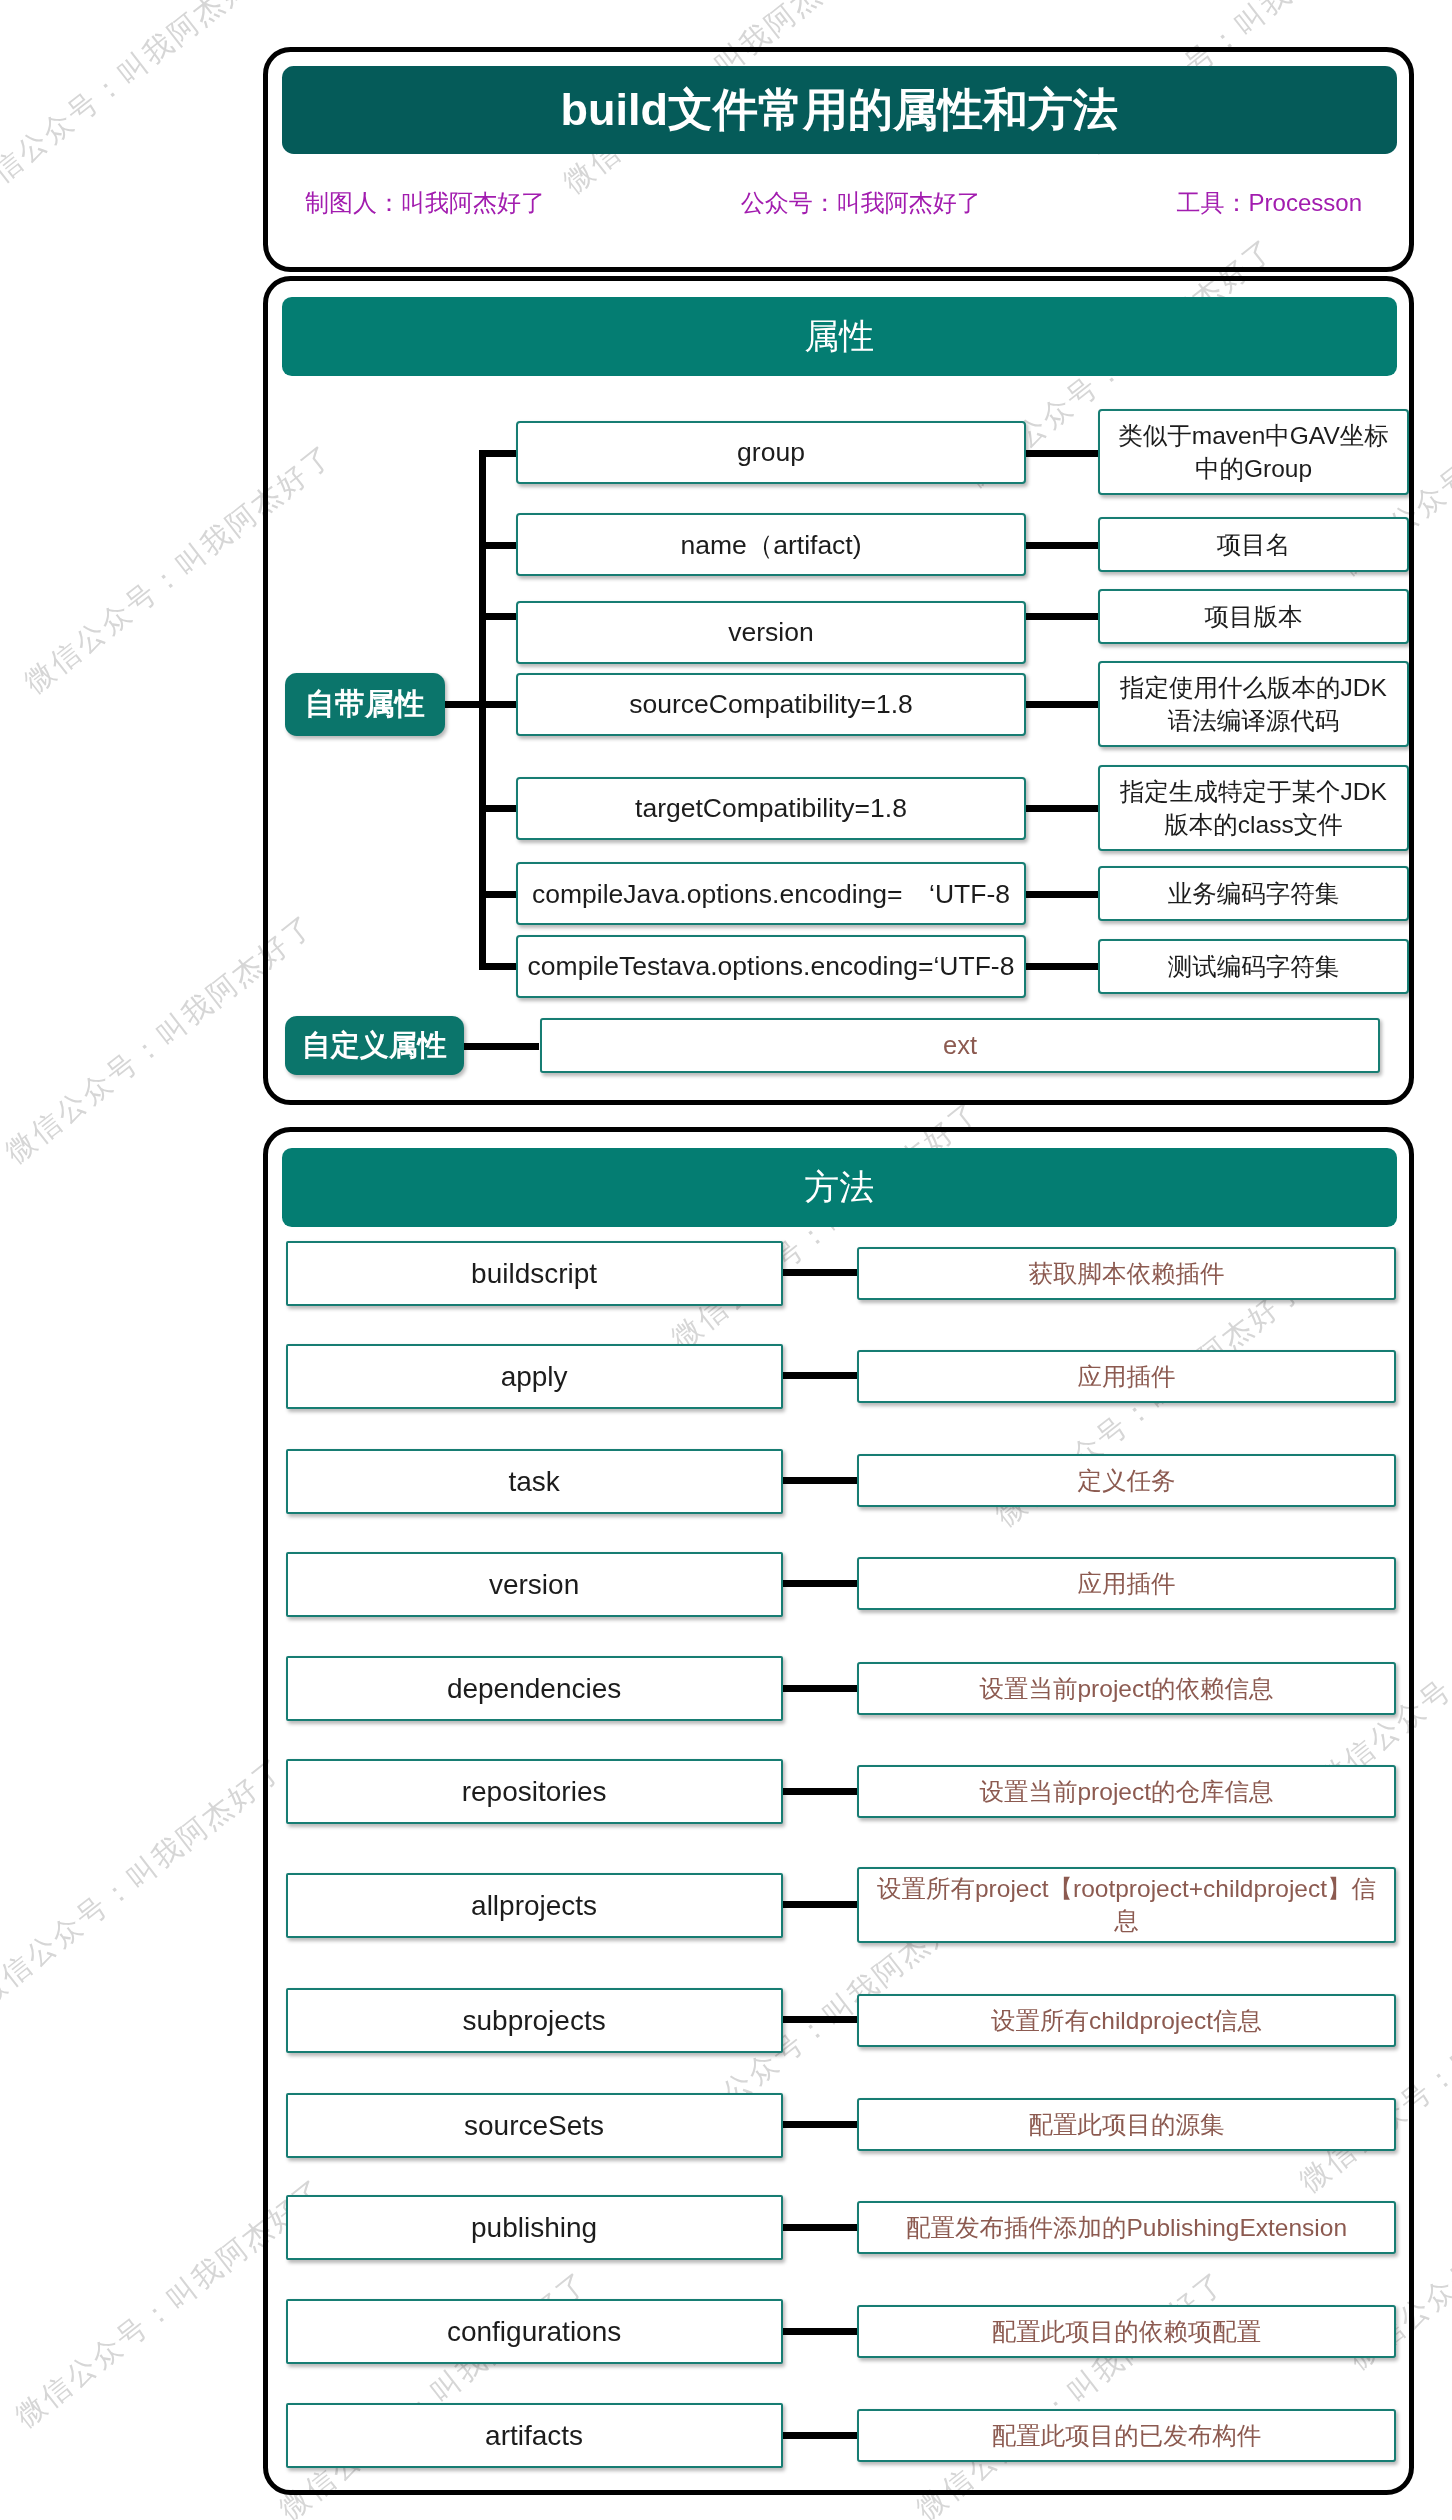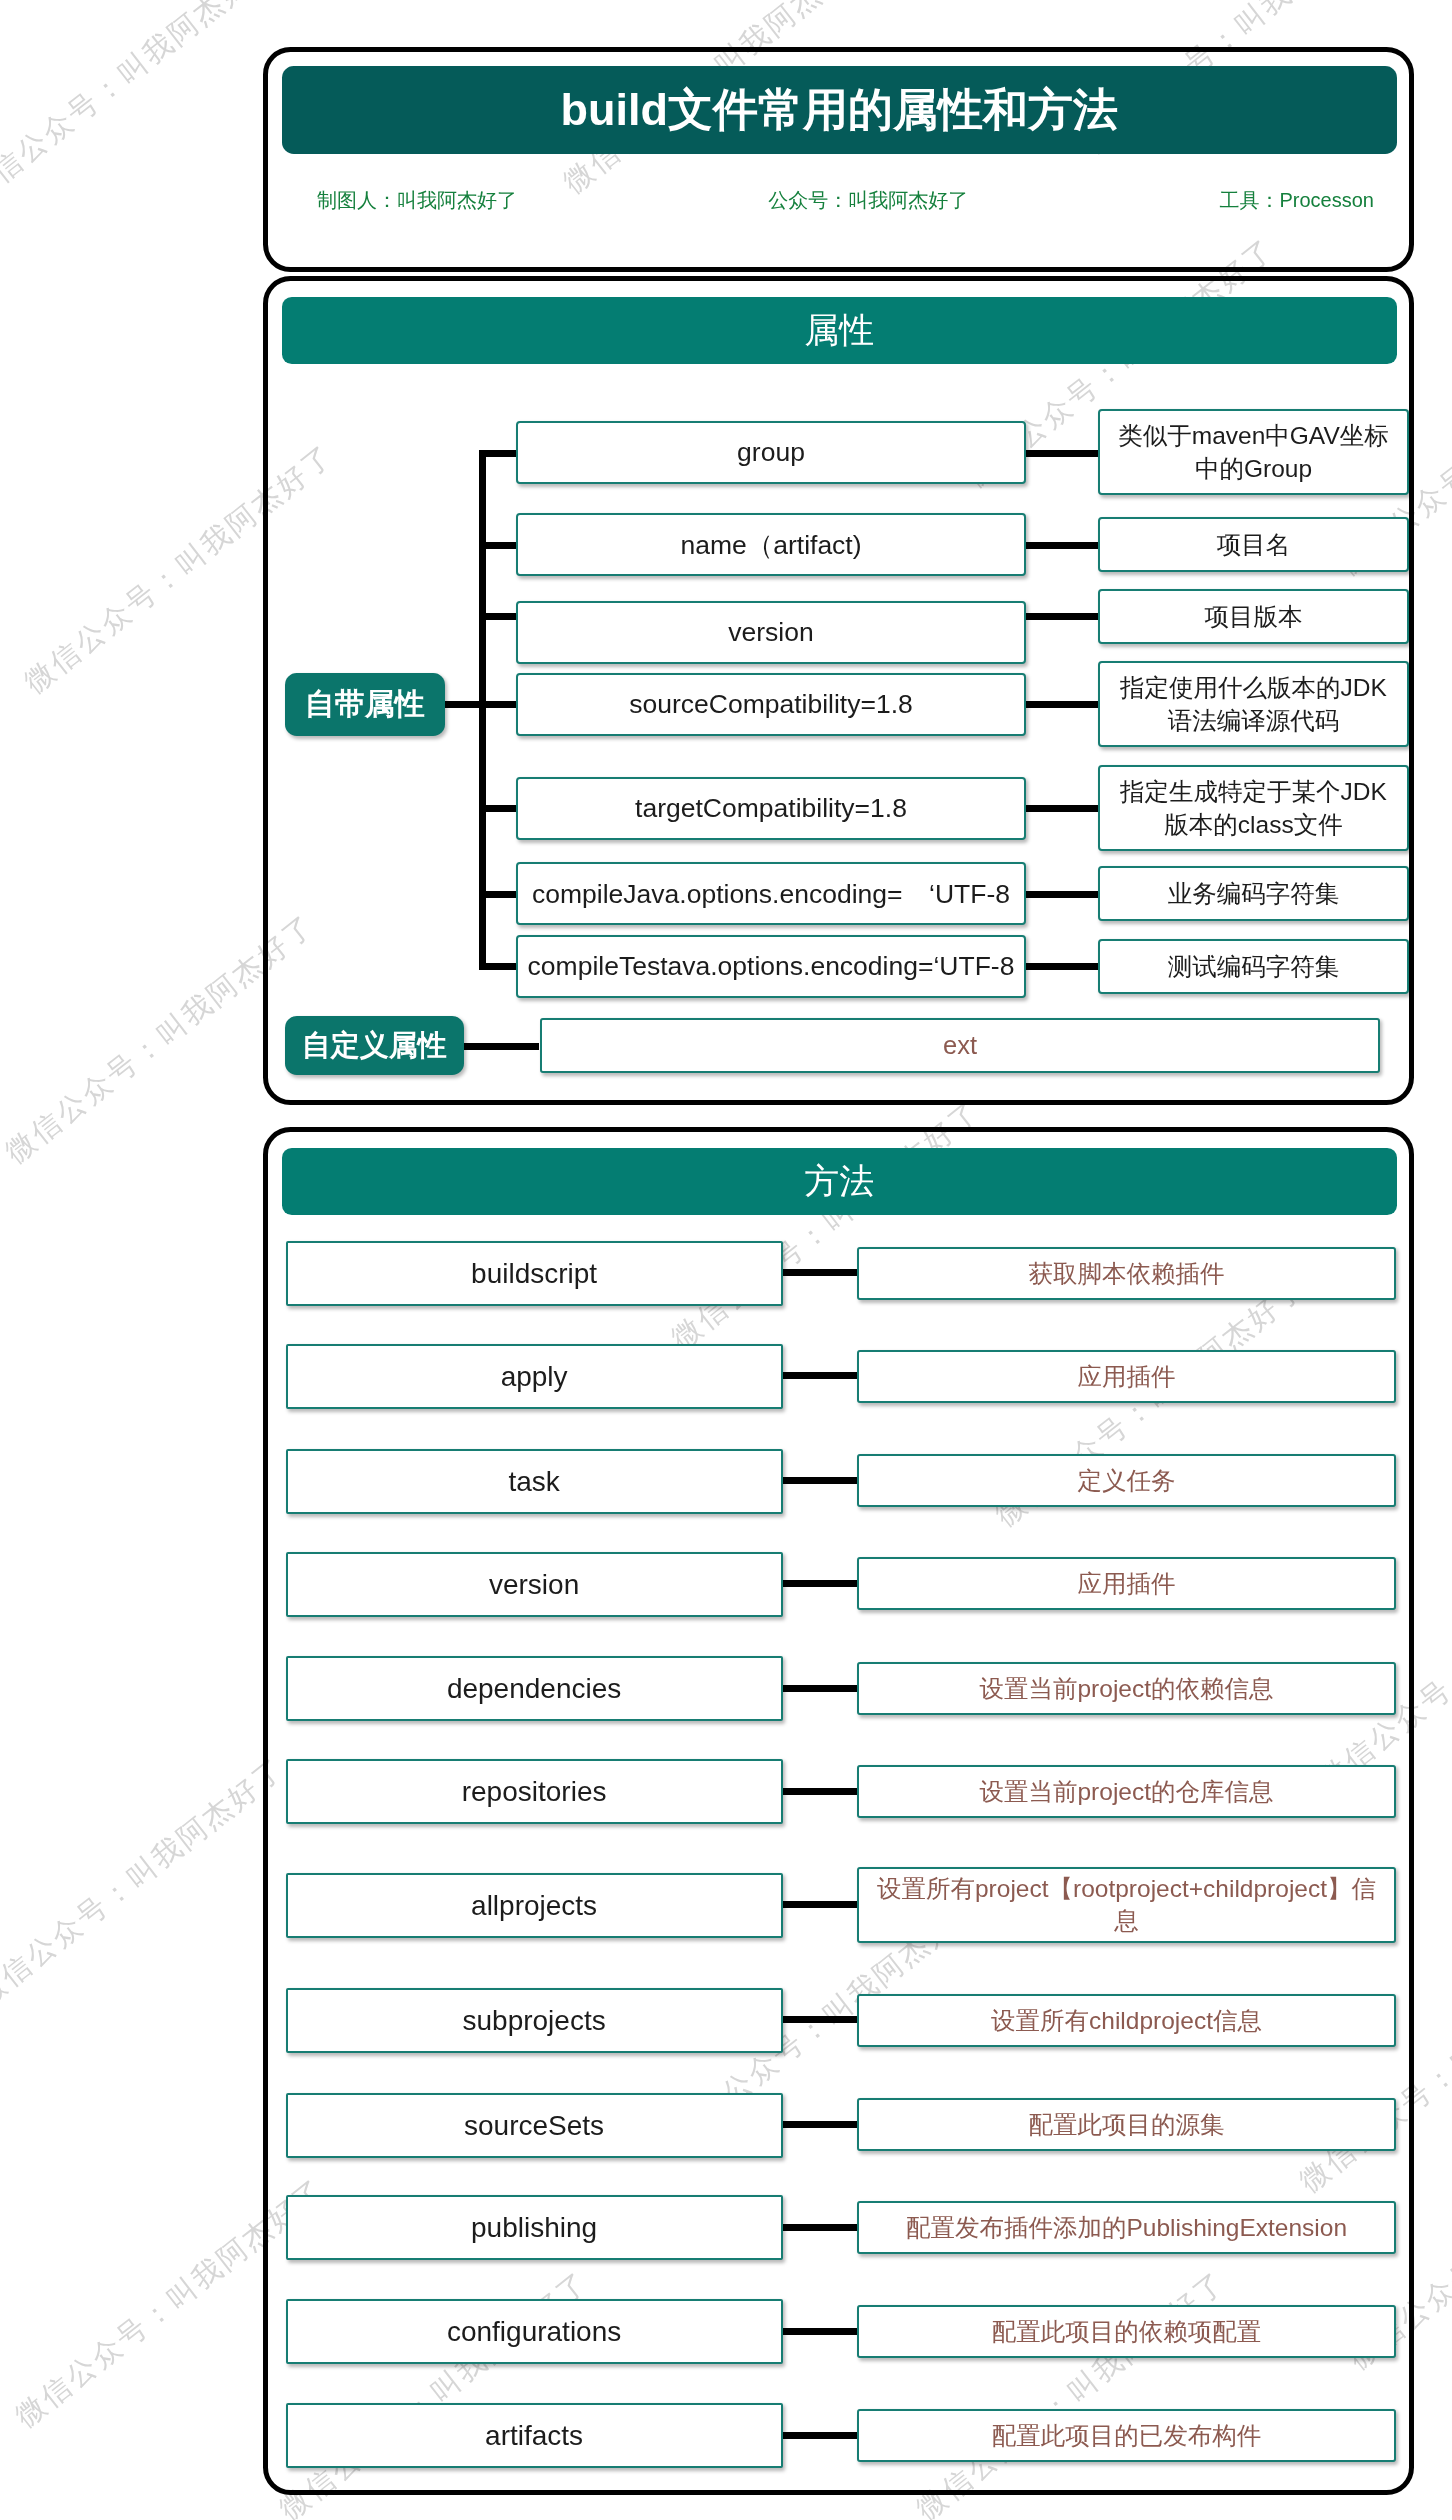--- a/index.html
+++ b/index.html
@@ -14,24 +14,24 @@
   .panel{position:absolute;left:263px;width:1151px;border:5.9px solid #000;border-radius:27.4px;
          box-sizing:border-box;z-index:1;background:transparent;}
   .panel-top{top:47px;height:225px;}
   .panel-props{top:276px;height:829px;}
   .panel-methods{top:1127px;height:1368px;}
 
   
   .bar{position:absolute;left:13.7px;width:1115px;color:#fff;display:flex;align-items:center;
        justify-content:center;box-sizing:border-box;z-index:2;}
   .bar-title{top:13.7px;height:88px;font-size:45px;font-weight:600;background:#055b59;border-radius:11.8px;}
-  .bar-section{top:15.7px;height:67px;font-size:35px;font-weight:400;background:#047d72;border-radius:9.8px;}
+  .bar-section{top:15.7px;height:79px;font-size:35px;font-weight:400;background:#047d72;border-radius:9.8px;}
 
   .meta{position:absolute;top:135px;left:0;width:100%;display:flex;justify-content:space-between;
-        padding:0 47px 0 37px;box-sizing:border-box;font-size:20px;color:#15803d;z-index:2;margin-left:12px;}
+        padding:0 47px 0 37px;box-sizing:border-box;font-size:24px;color:#a21caf;z-index:2;}
 
   
   .node{position:absolute;background:#fff;border:2.9px solid #177d73;display:flex;align-items:center;
         justify-content:center;text-align:center;box-sizing:border-box;z-index:2;
         box-shadow:2px 2.9px 3.9px rgba(0,0,0,0.28);}
 
   
   .pbox{left:248px;width:510px;height:63px;font-size:26.5px;border-radius:3.9px;}
   .pdesc{left:830px;width:311px;height:55px;font-size:24.5px;border-radius:3.9px;line-height:1.35;padding:0 9.8px;}
   .pdesc.tall{height:86px;}

